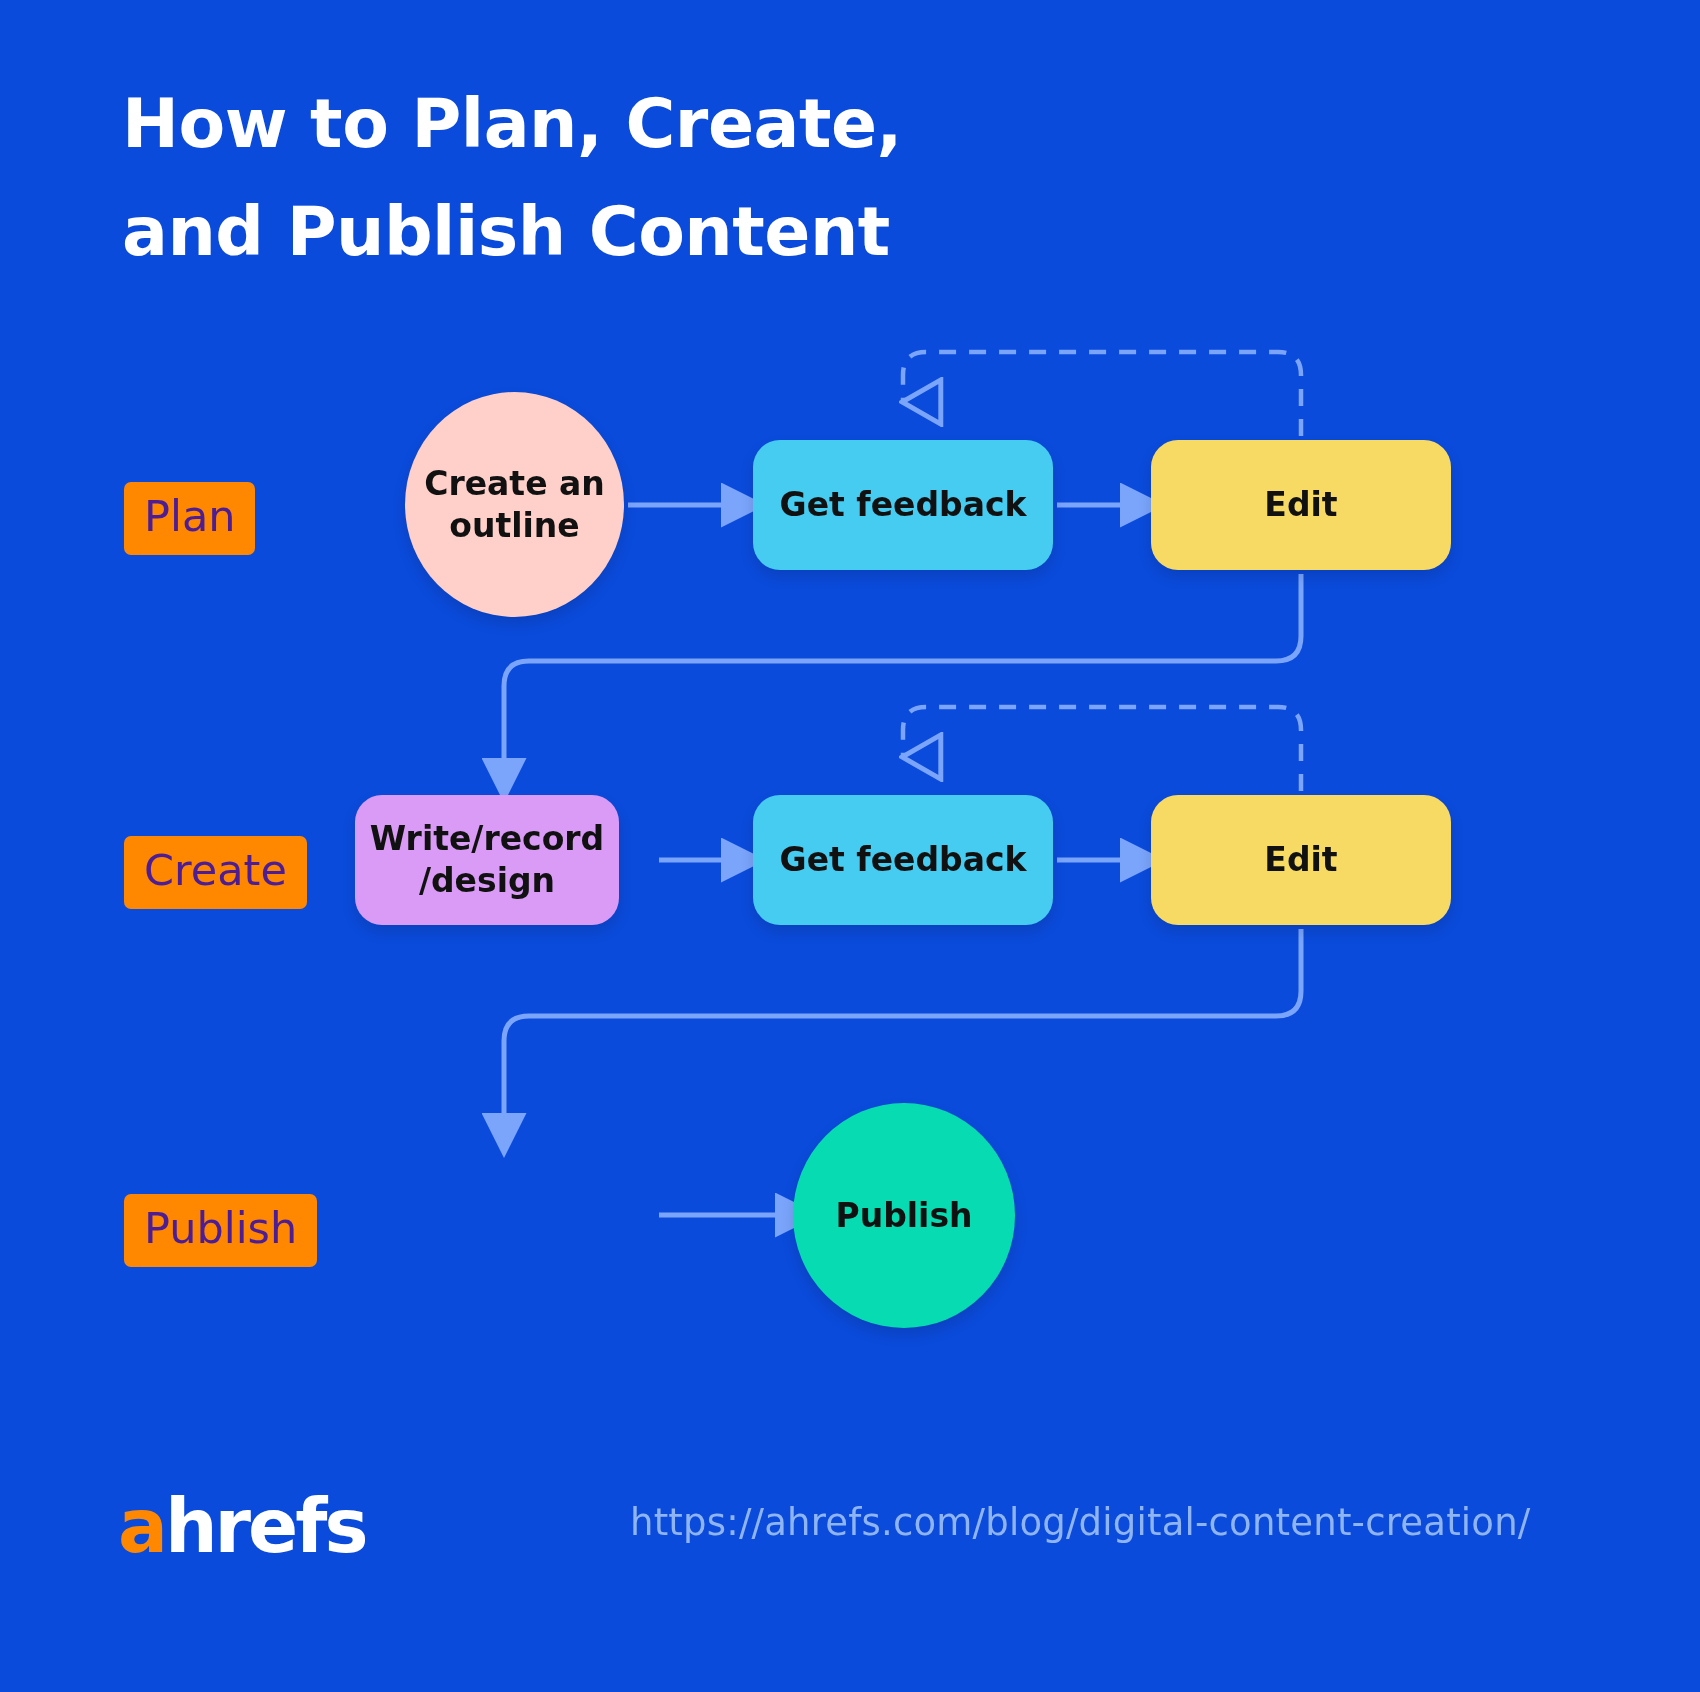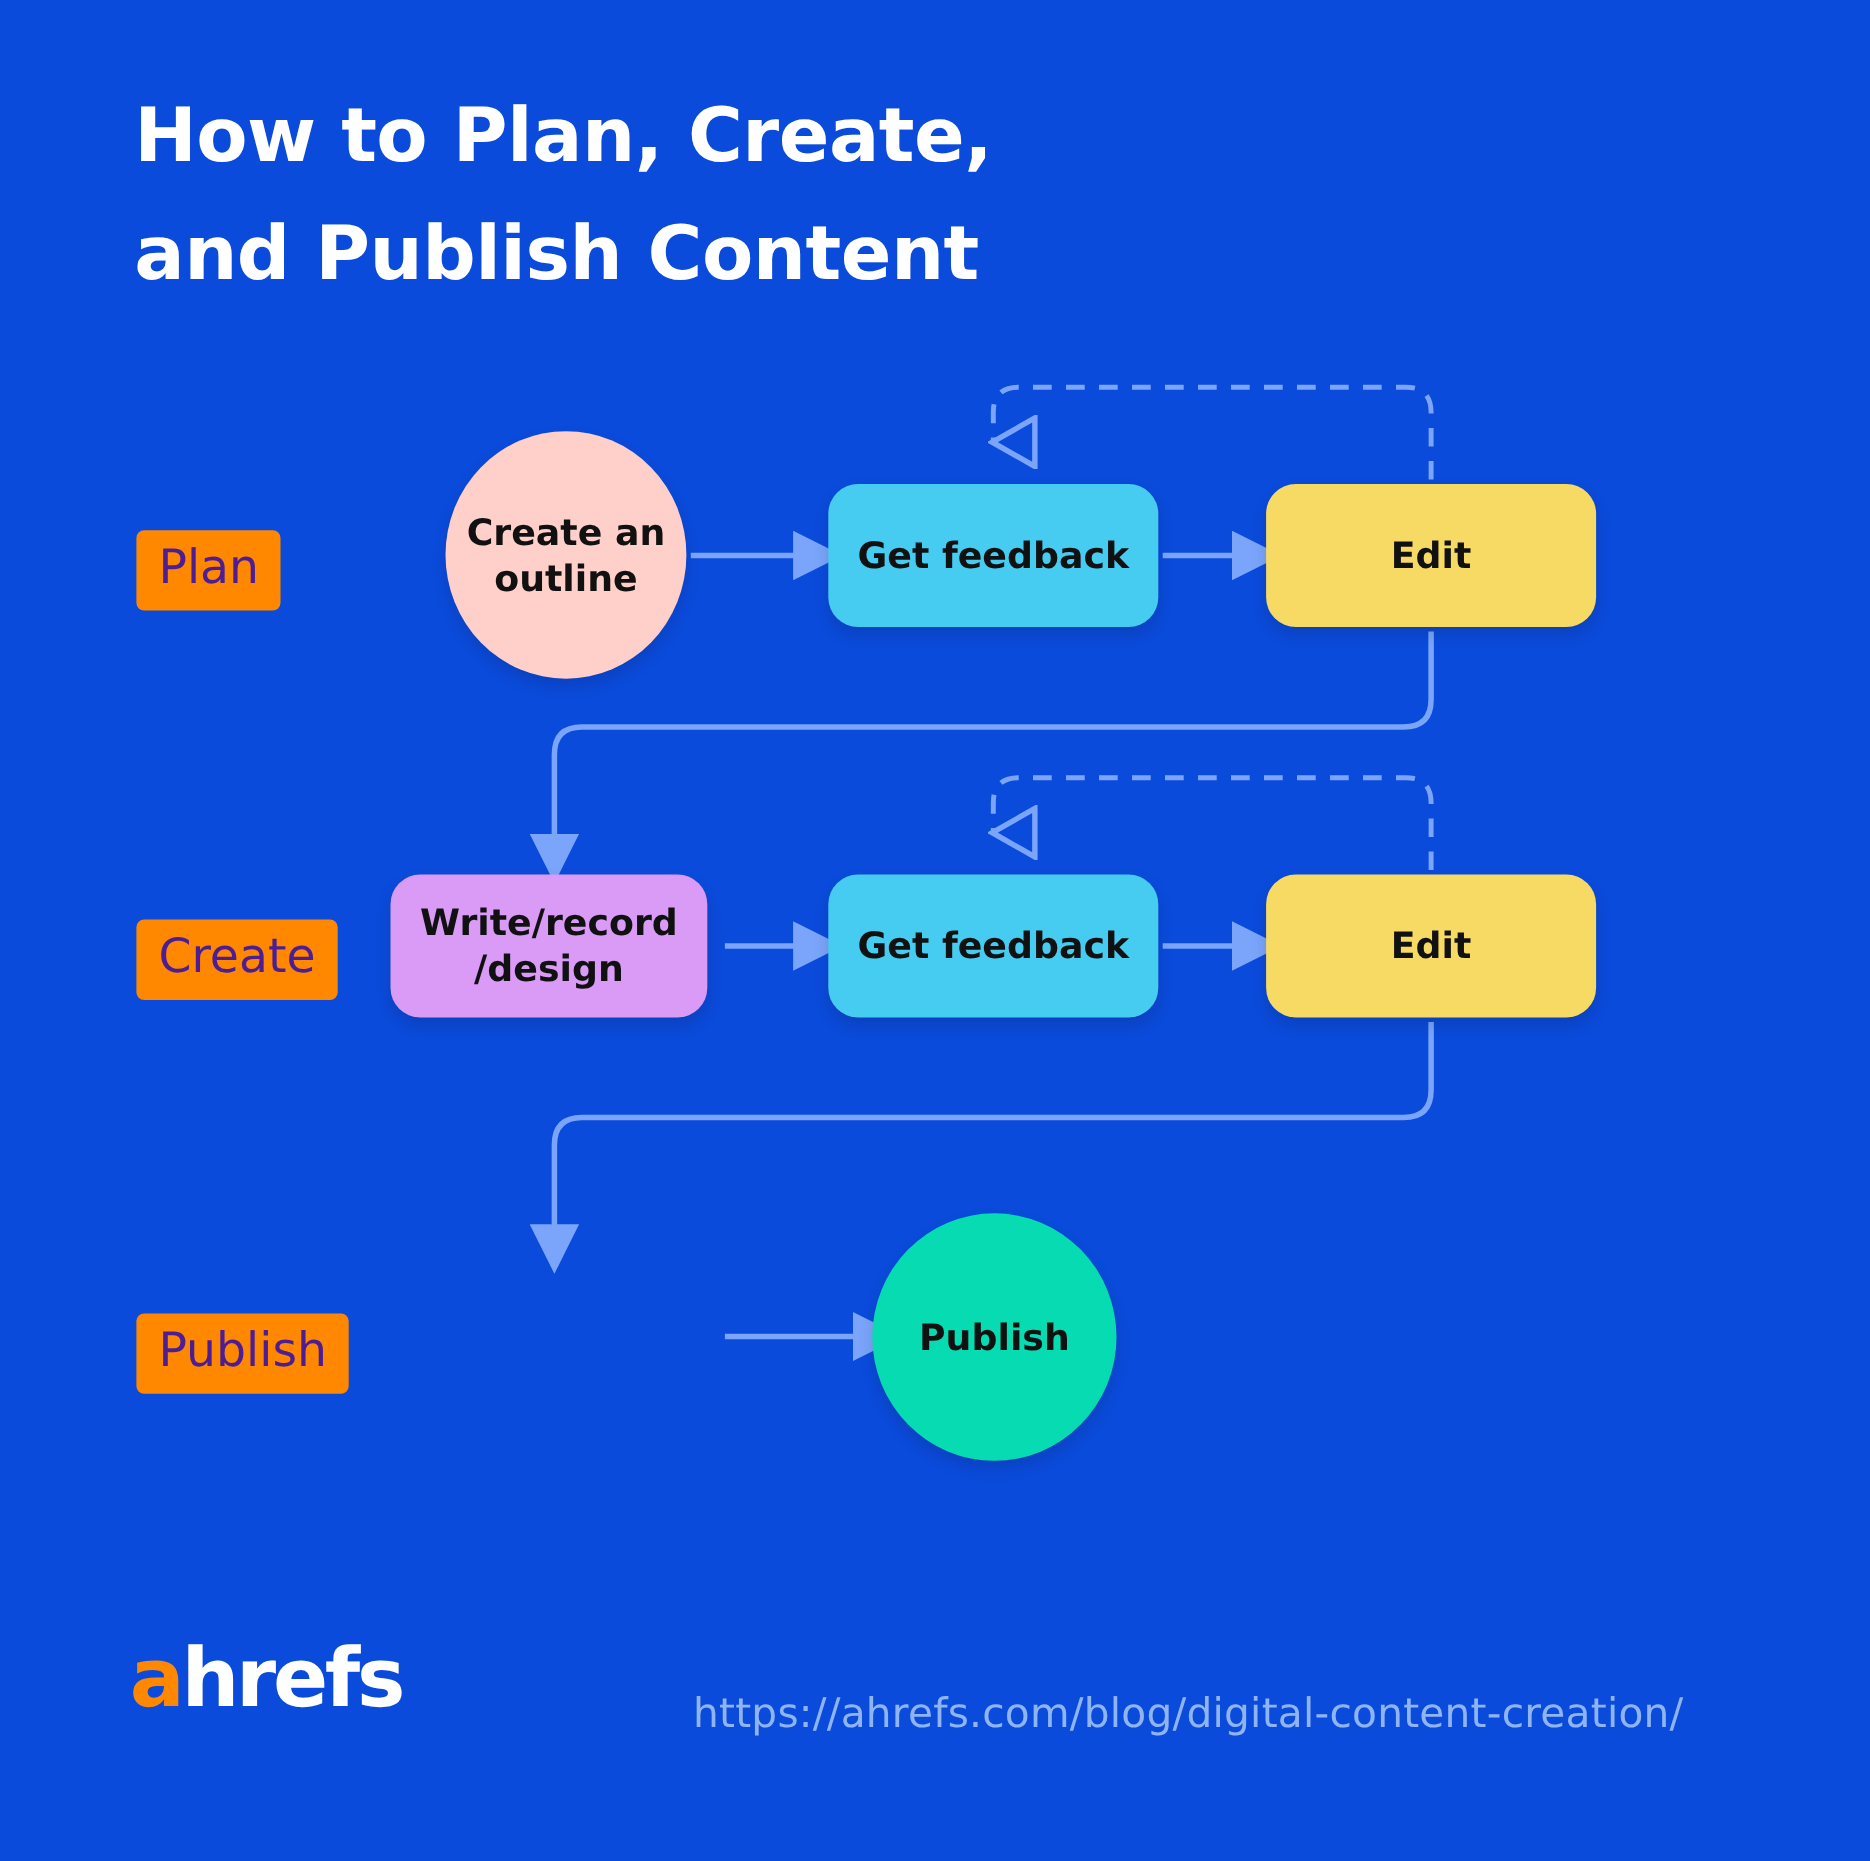--- a/index.html
+++ b/index.html
@@ -62,21 +62,21 @@
     box-shadow:0 7px 14px rgba(0,0,0,0.13);
   }
   .node.box{border-radius:27px;text-align:center;}
   .node.circle{border-radius:50%;}
 
   
   #node-outline{left:405px; top:392px; width:219px; height:225px; background:#FFCFC9;text-align:center;}
   #node-feedback-1{left:753px; top:440px; width:300px; height:130px; background:#45CCF0;}
   #node-edit-1{left:1151px; top:440px; width:300px; height:130px; background:#F7DA64;}
   
-  #node-write{left:355px; top:795px; width:288px; height:130px; background:#DA9BF7;}
+  #node-write{left:355px; top:795px; width:264px; height:130px; background:#DA9BF7;}
   #node-feedback-2{left:753px; top:795px; width:300px; height:130px; background:#45CCF0;}
   #node-edit-2{left:1151px; top:795px; width:300px; height:130px; background:#F7DA64;}
   
   #node-format{left:355px; top:1150px; width:300px; height:130px; background:#FCB367;}
   #node-publish{left:793px; top:1103px; width:222px; height:225px; background:#07DBB1;}
 
   
   .logo{
     position:absolute;
     left:118px; top:1489px;
@@ -91,21 +91,20 @@
   .url{
     position:absolute;
     left:630px; top:1504px;
     color:#8FB4F2;
     font-family:"DejaVu Sans", sans-serif;
     font-weight:400;
     font-size:37px;
     line-height:1;
     letter-spacing:0.2px;
     white-space:nowrap;
-    margin-top:35px;
   }
 </style>
 </head>
 <body>
 
 <div id="stage">
 
   <div class="title">How to Plan, Create,
 and Publish Content</div>
 

